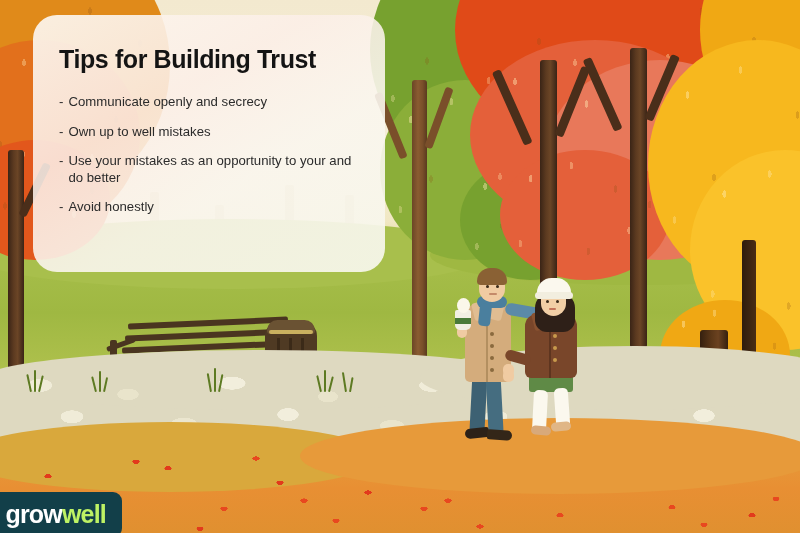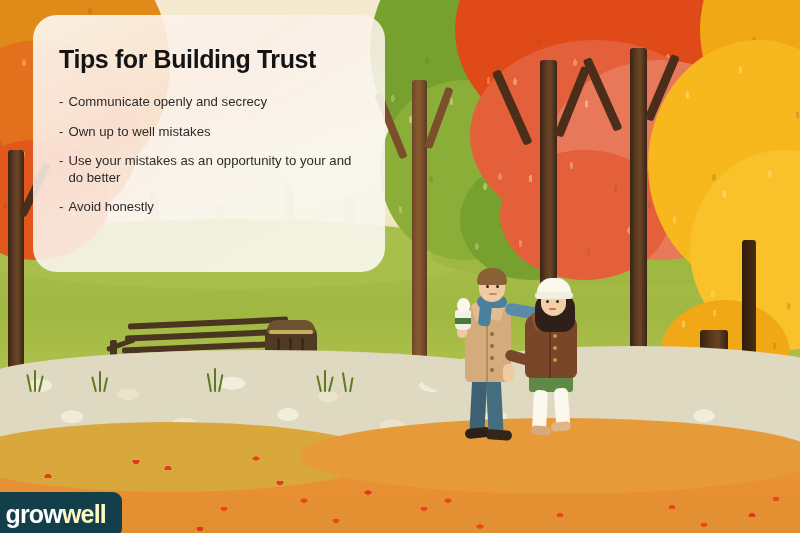--- a/index.html
+++ b/index.html
@@ -180,21 +180,21 @@
 
   
   #logo{
     left:-14px;top:492px;width:136px;height:45px;
     background:#123f49;border-radius:9px;
     display:flex;align-items:center;justify-content:flex-end;
     padding-right:16px;box-sizing:border-box;
   }
   #logo .wm{font-size:25px;font-weight:bold;letter-spacing:-.8px;line-height:1;}
   #logo .very{color:#ffffff;}
-  #logo .well{color:#fef9c3;}
+  #logo .well{color:#bef264;}
 </style>
 </head>
 <body>
 
 <div id="stage">
 
   <div class="layer" id="sky"></div>
 
   <div class="layer" id="far-forest">
     <div class="far-trunk" style="left:40px;"></div>

